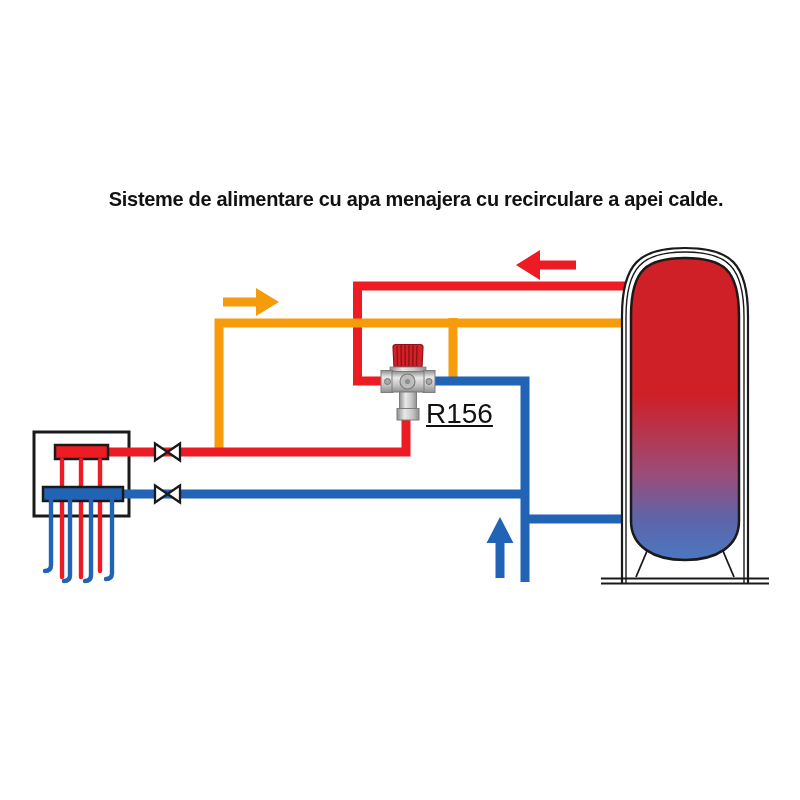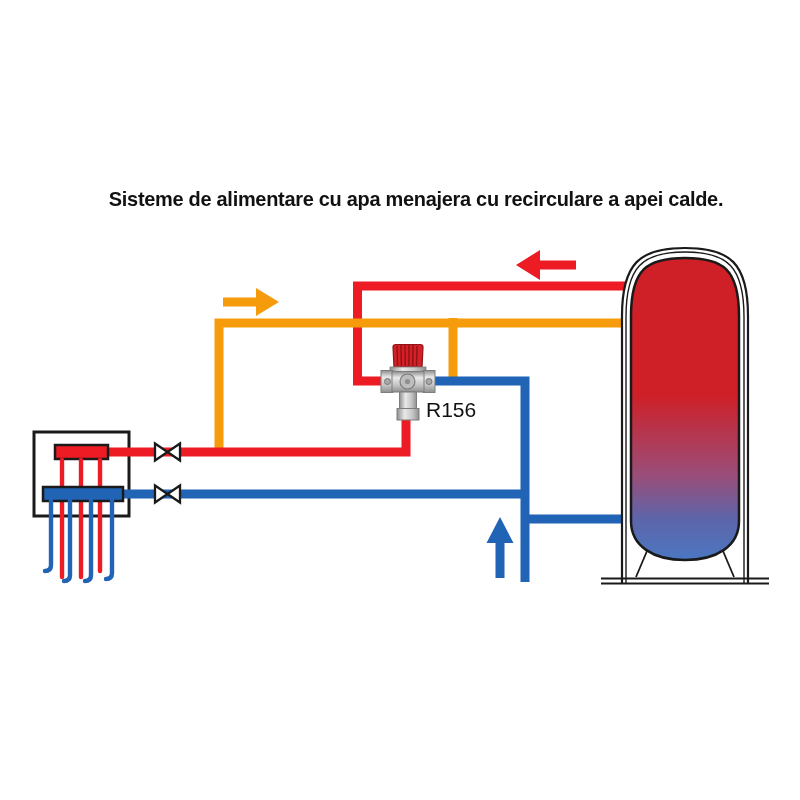--- a/index.html
+++ b/index.html
@@ -17,21 +17,21 @@
   }
   .stage{position:absolute;left:16px;top:0;width:800px;height:800px;}
   svg{position:absolute;left:0;top:0;}
   .title{
     position:absolute;left:0;top:187px;width:800px;text-align:center;
     font-size:21px;font-weight:bold;color:#111;
     transform:scaleX(0.95);transform-origin:50% 50%;letter-spacing:-0.3px;
     white-space:nowrap;
   }
   .valve-label{
-    position:absolute;left:410px;top:398px;font-size:21px;color:#111;
+    position:absolute;left:410px;top:398px;font-size:28px;color:#111;text-decoration:underline;
   }
   
   .pipe{fill:none;stroke-width:9;stroke-linejoin:miter;}
   .pipe-hot{stroke:var(--c-hot);}
   .pipe-cold{stroke:var(--c-cold);}
   .pipe-recirc{stroke:var(--c-recirculation);}
   .drop{fill:none;stroke-width:4.4;stroke-linecap:round;}
   .drop-hot{stroke:var(--c-hot);}
   .drop-cold{stroke:var(--c-cold);}
   .fill-hot{fill:var(--c-hot);}

